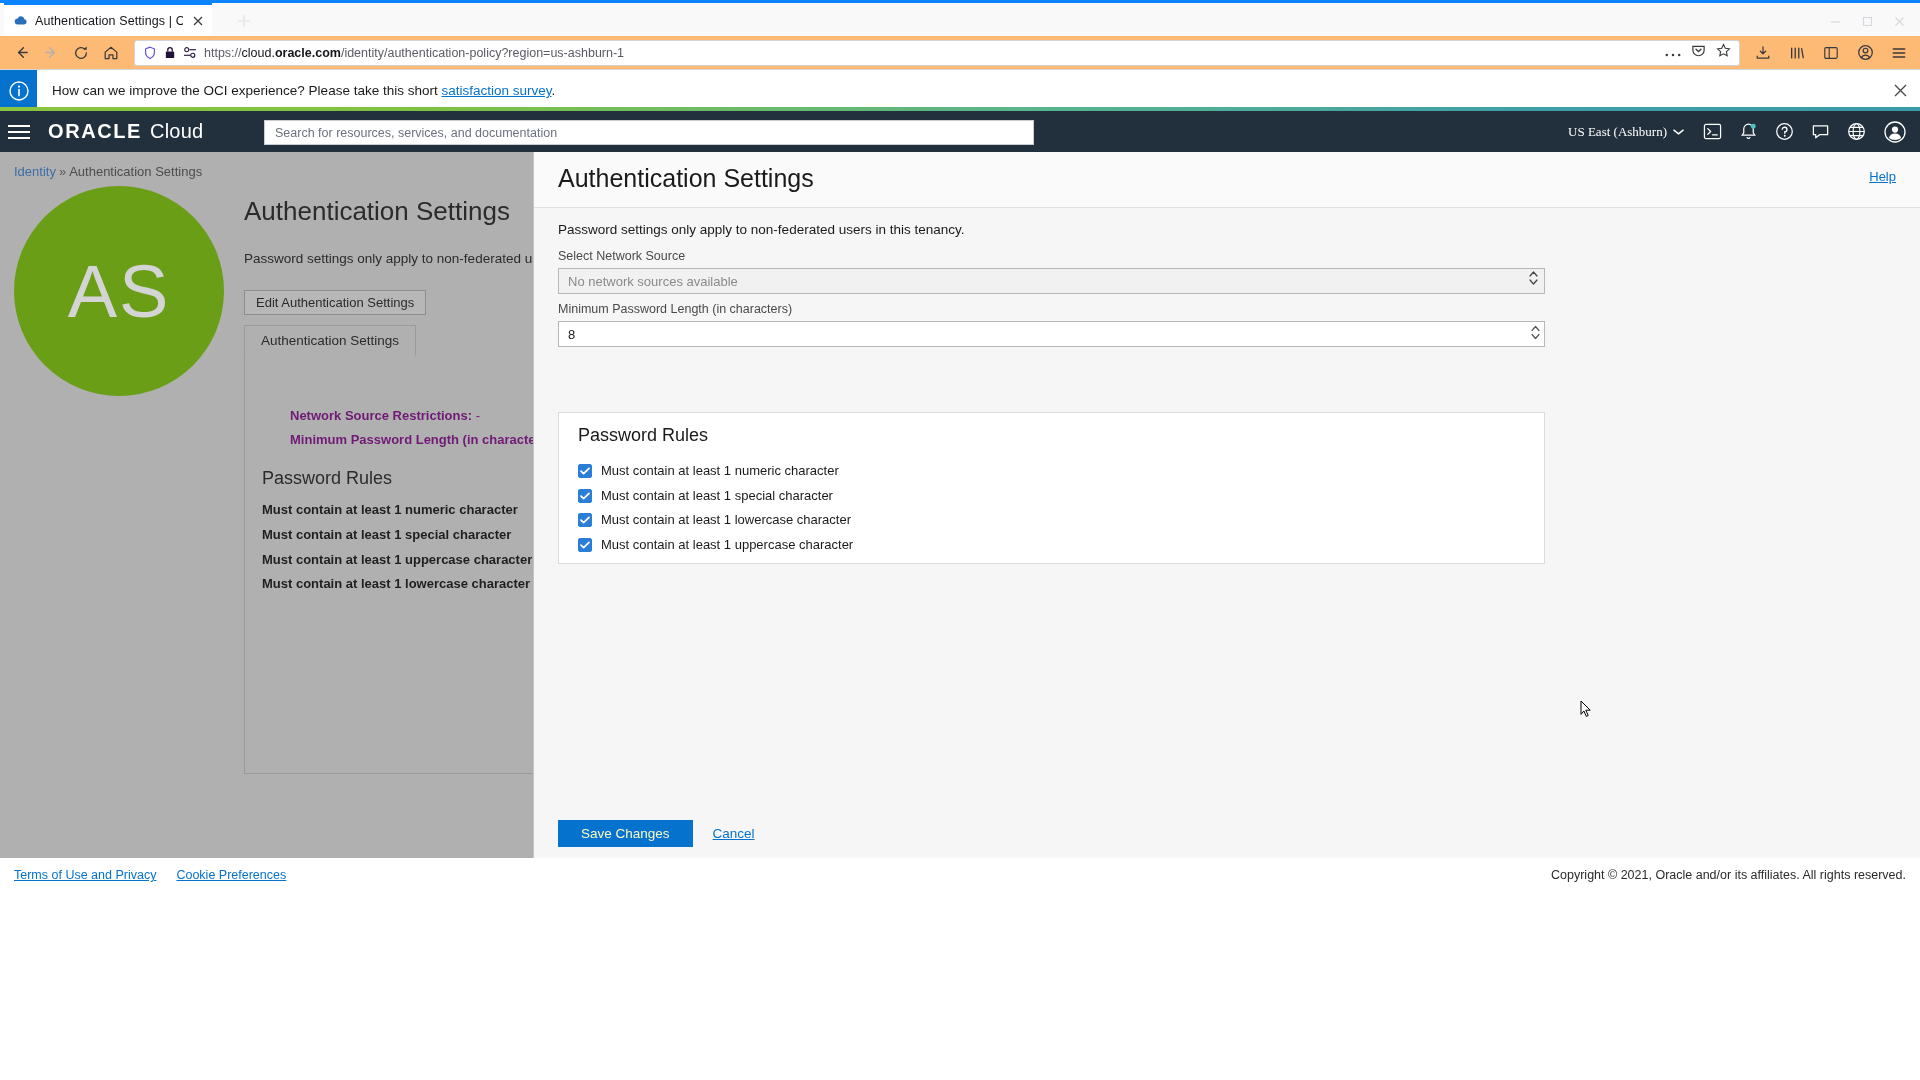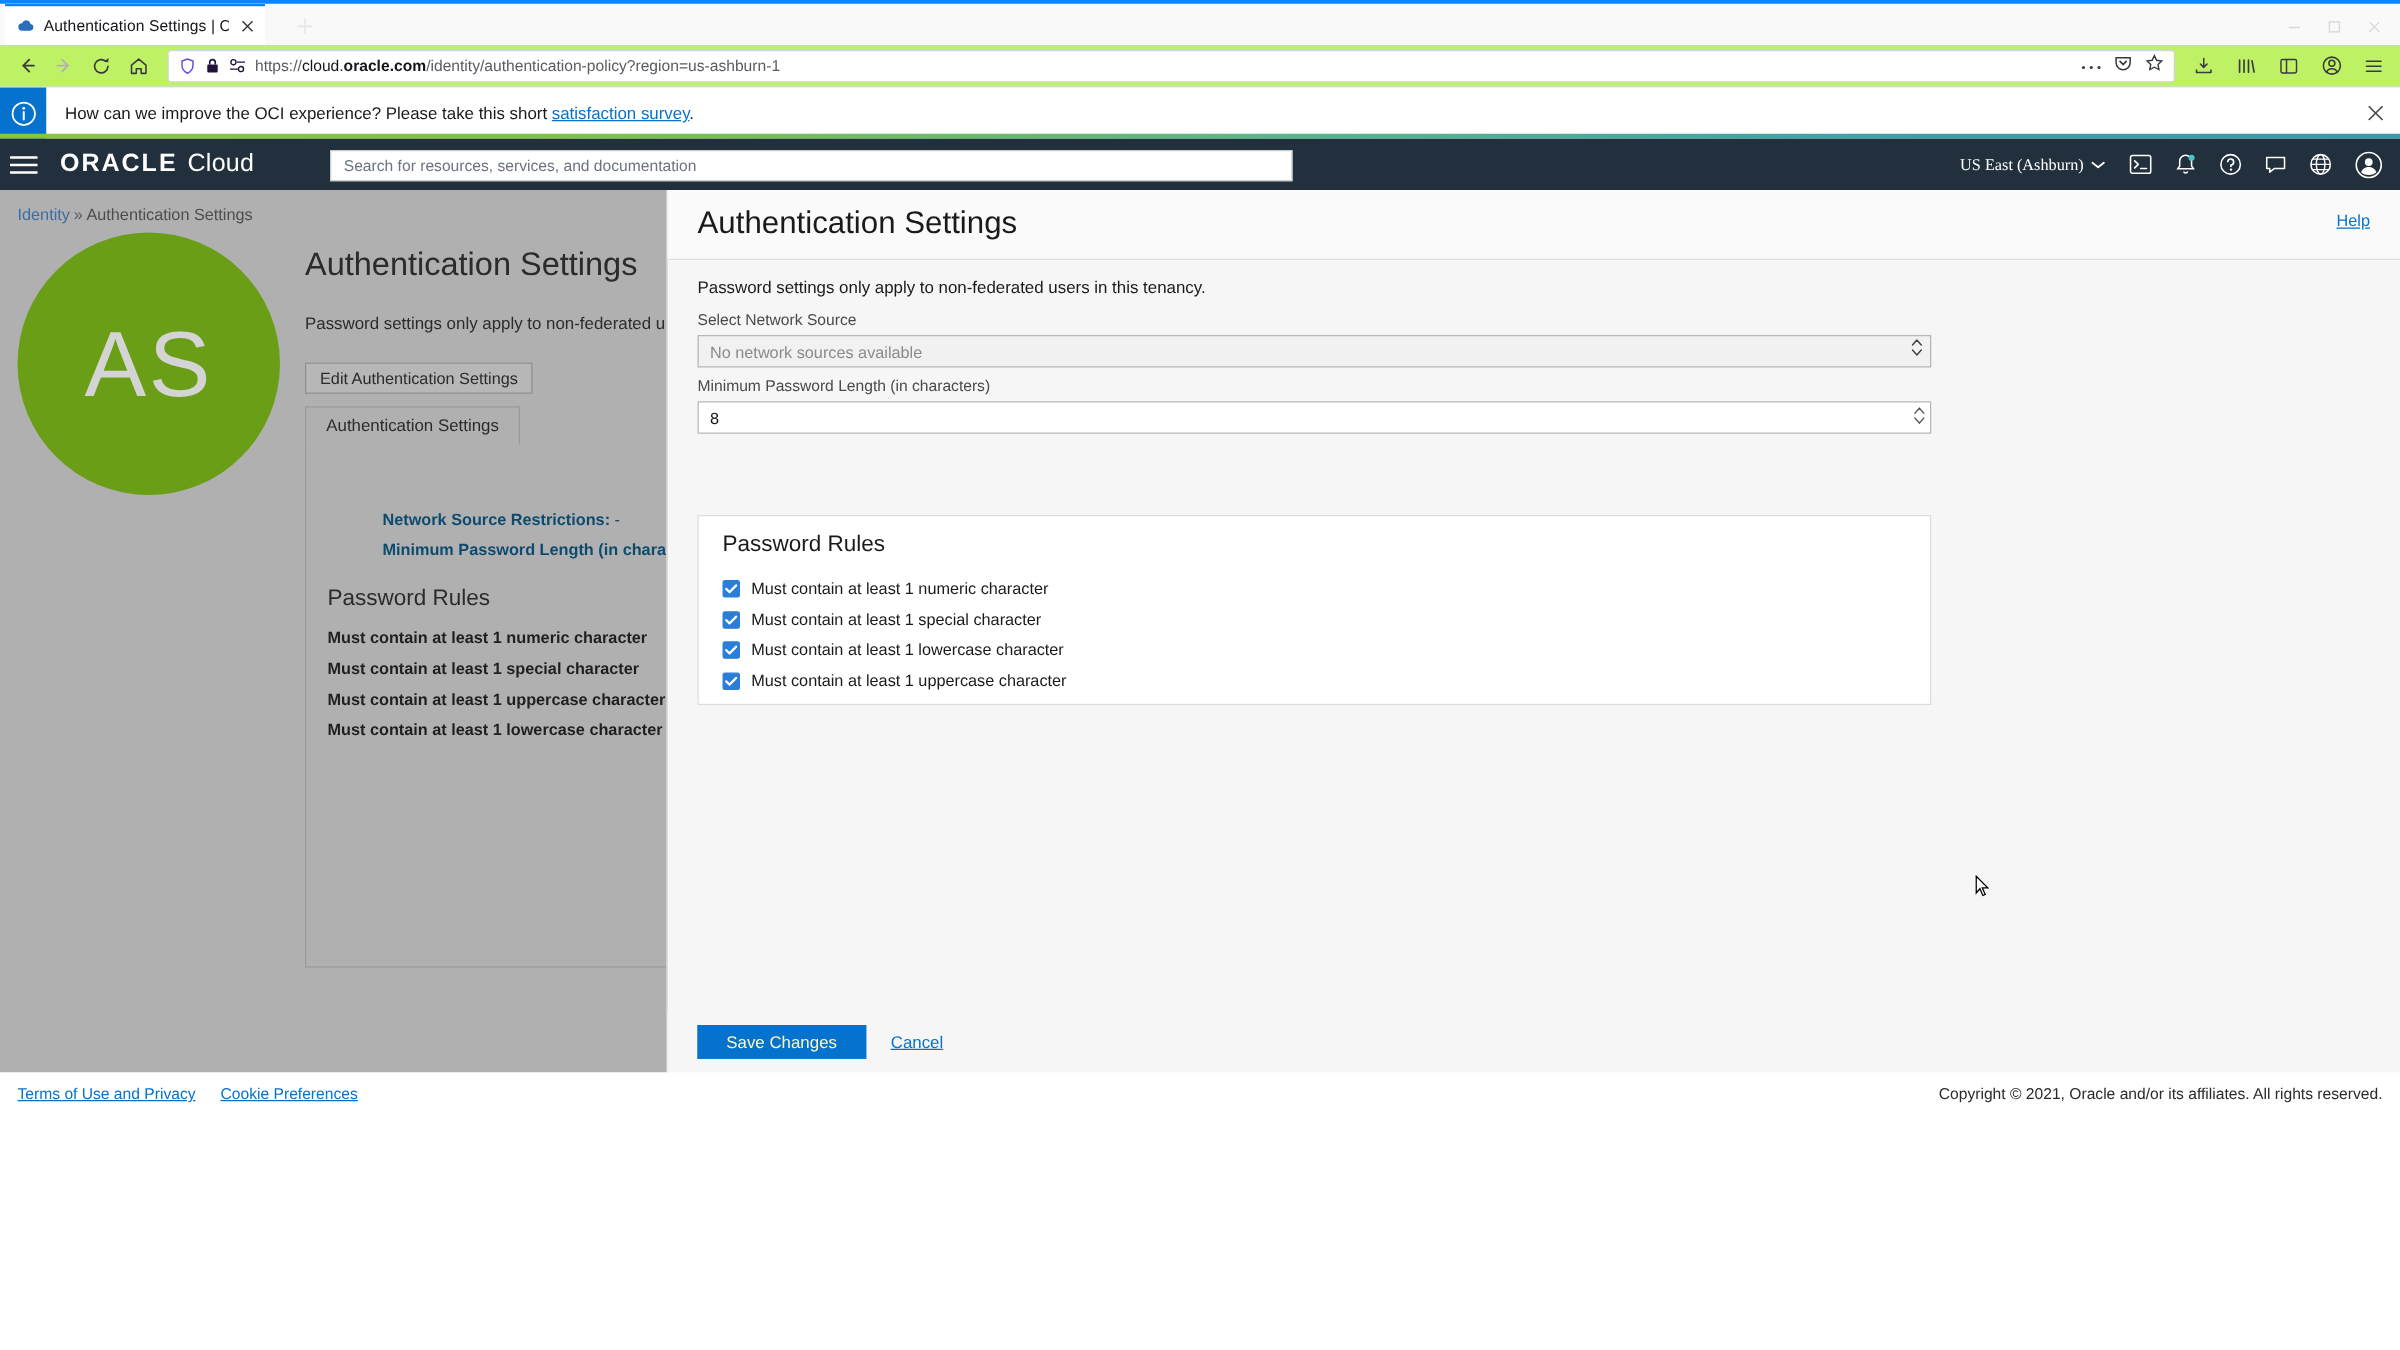--- a/index.html
+++ b/index.html
@@ -25,21 +25,21 @@
   #tab-title {
     font-size:12.5px; color:#15141a; white-space:nowrap; overflow:hidden;
     flex:1 1 auto; text-overflow:clip; letter-spacing:0.1px;
   }
   #tab-close { width:16px; height:16px; flex:none; display:flex; align-items:center; justify-content:center;
                font-size:14px; color:#3a3a3e; line-height:1; }
   #newtab-btn { position:absolute; left:230px; top:4px; width:28px; height:28px;
                 display:flex; align-items:center; justify-content:center; color:#e8e8ec; font-size:20px; line-height:1; }
   #tabstrip-dark-fill { position:absolute; left:216px; top:3px; right:0; height:33px; background:#1c1b22; z-index:-1; }
 
-  #navbar { position:absolute; left:0; top:36px; width:1920px; height:34px; background:#bef264;
+  #navbar { position:absolute; left:0; top:36px; width:1920px; height:34px; background:#fdba74;
             display:flex; align-items:center; border-bottom:1px solid #d7d7db; }
   .nav-btn { width:30px; height:30px; display:flex; align-items:center; justify-content:center;
              color:#3a3a3e; flex:none; }
   .nav-btn.disabled { color:#b1b1b3; }
   #urlbar {
     flex:1 1 auto; height:26px; margin:0 8px; background:#ffffff;
     border:1px solid #d4d4d8; border-radius:3px;
     display:flex; align-items:center; padding:0 8px; gap:7px; position:relative;
   }
   #url-text { font-size:12.5px; color:#5b5b66; flex:1 1 auto; white-space:nowrap; overflow:hidden; }
@@ -89,21 +89,21 @@
   #left-title { position:absolute; left:244px; top:44px; font-size:26px; color:#2b2b2b; font-weight:400; }
   #left-sub { position:absolute; left:244px; top:99px; font-size:13.5px; color:#2b2b2b; white-space:nowrap; }
   #edit-btn { position:absolute; left:244px; top:138px; height:25px; padding:0 11px;
               background:#b7b7b7; border:1px solid #8e8e8e; display:flex; align-items:center;
               font-size:13px; color:#2b2b2b; }
   #tabbox { position:absolute; left:244px; top:190px; width:420px; height:432px;
             border:1px solid #9a9a9a; border-top:none; }
   #tab-auth { position:absolute; left:244px; top:173px; height:31px; padding:0 16px;
               border:1px solid #9a9a9a; border-bottom:1px solid #b0b0b0; background:#b0b0b0;
               display:flex; align-items:center; font-size:13.5px; color:#2b2b2b; z-index:2; }
-  .left-kv { position:absolute; left:262px; font-size:13px; color:#0c4a6e; white-space:nowrap;padding-left:44px; }
+  .left-kv { position:absolute; left:246px; font-size:13px; color:#701a75; white-space:nowrap;padding-left:44px; }
   .left-kv b { font-weight:700; }
   #left-pr-title { position:absolute; left:262px; top:316px; font-size:18px; color:#2b2b2b; }
   .left-rule { position:absolute; left:262px; font-size:13px; font-weight:700; color:#1f1f1f; white-space:nowrap; }
 
   
   #drawer { position:absolute; left:533px; top:152px; width:1387px; height:706px; background:#f6f6f6;
             border-left:1px solid #c4c4c4; }
   #drawer-head { position:absolute; left:0; top:0; width:100%; height:56px; background:#fafafa;
                  border-bottom:1px solid #e0e0e0; }
   #drawer-title { position:absolute; left:24px; top:12px; font-size:25px; color:#1a1a1a; font-weight:400; }

